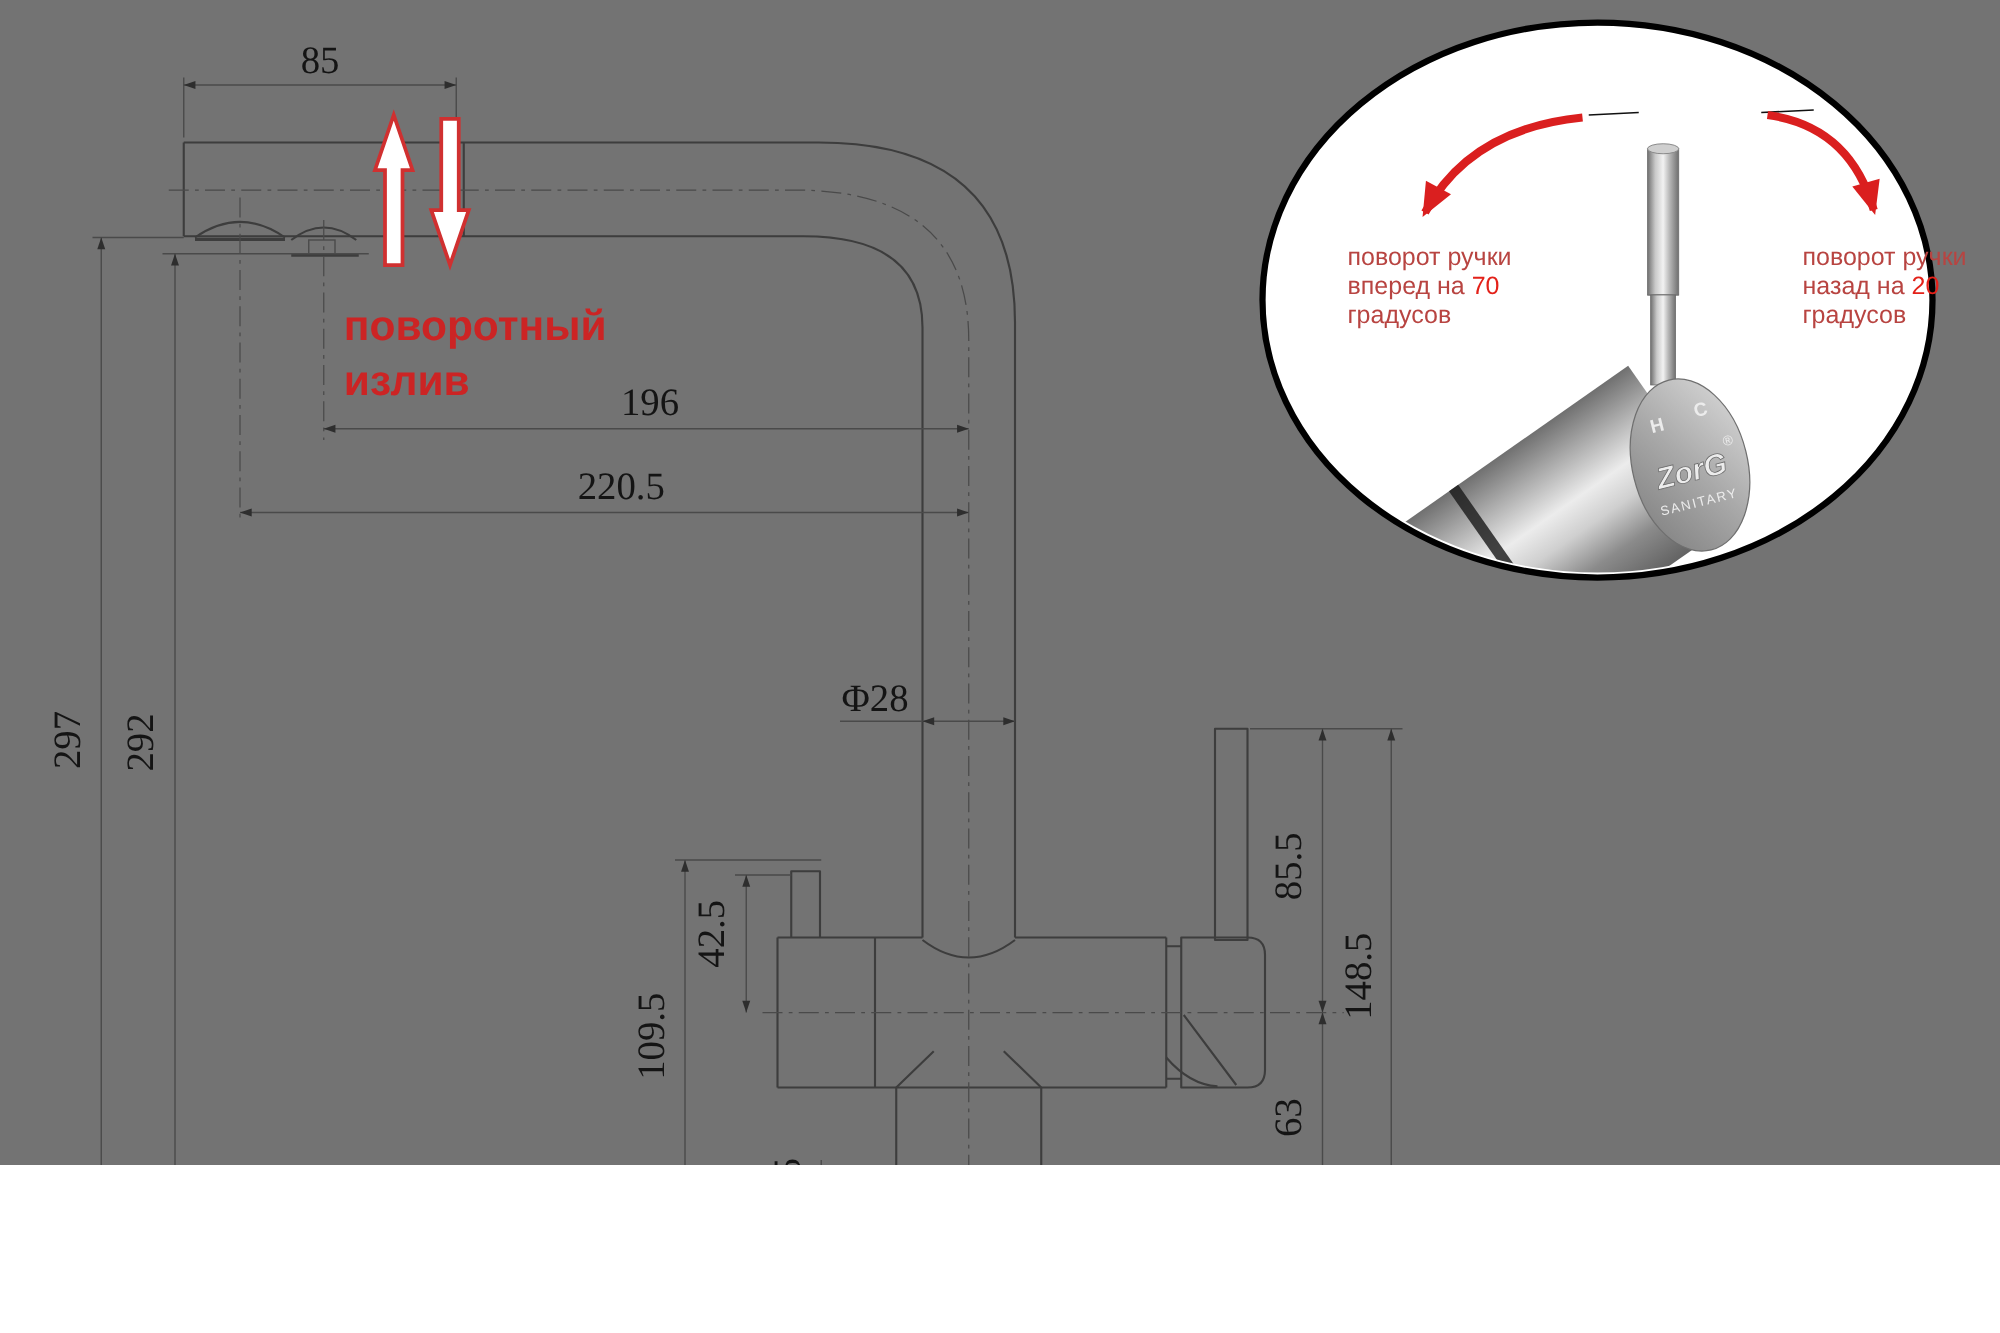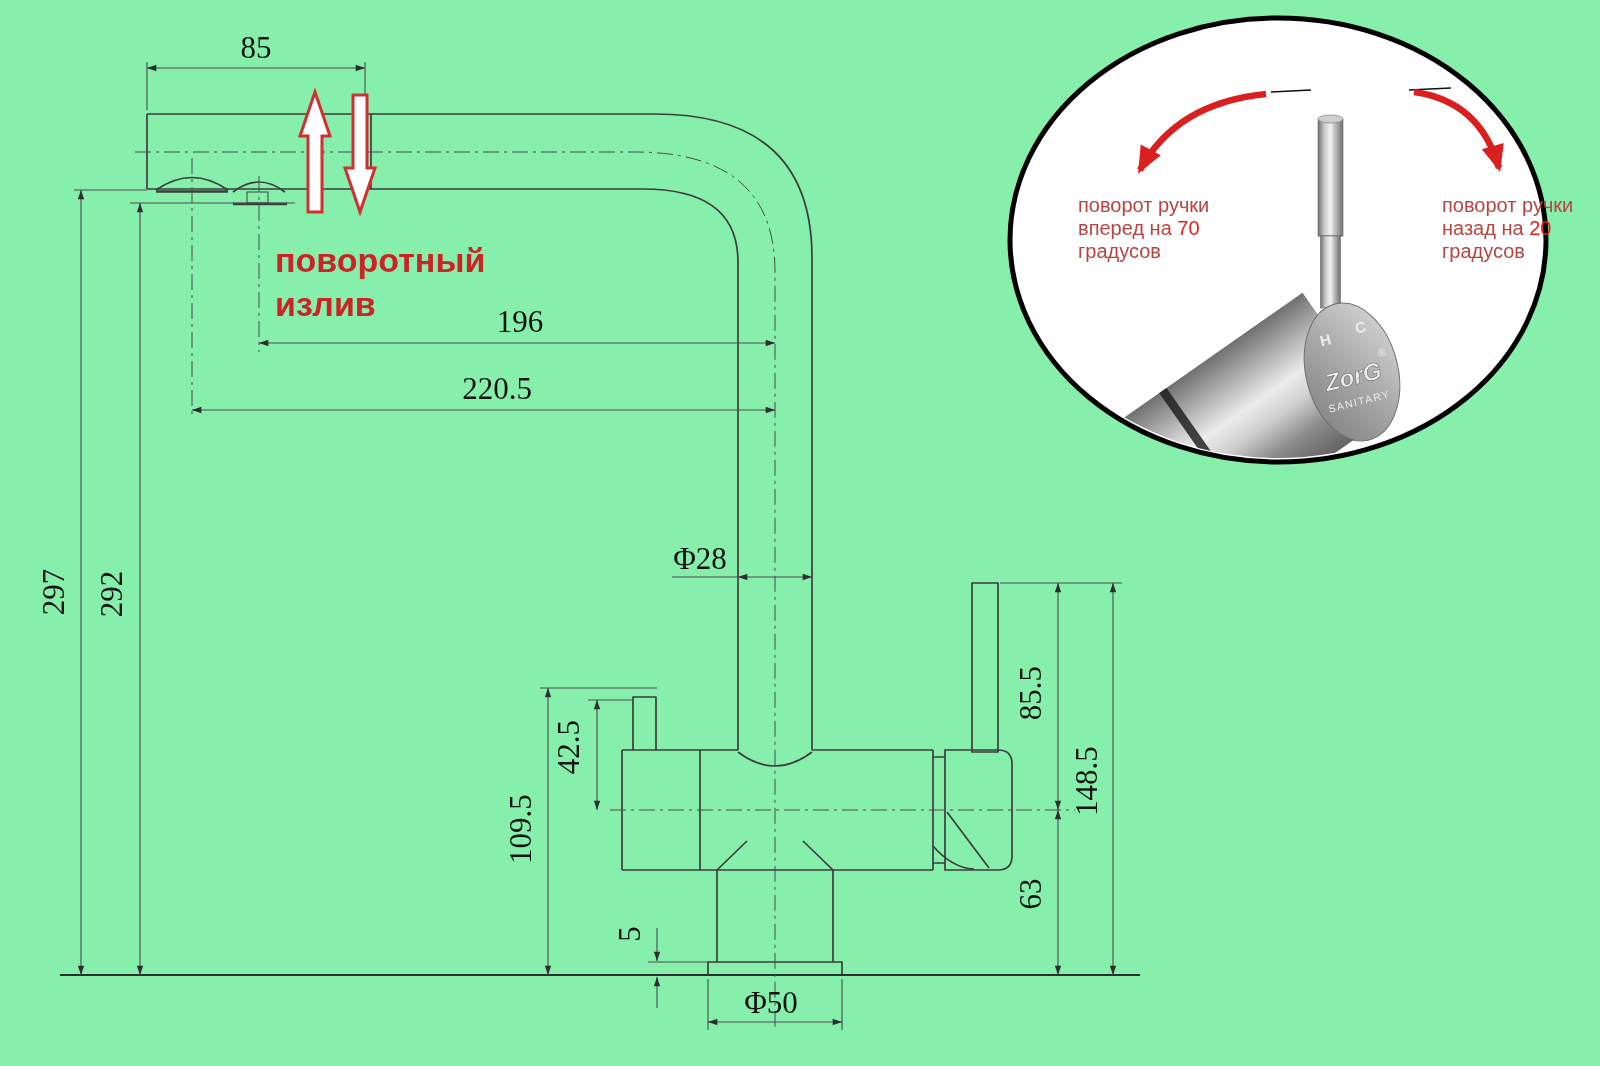--- a/index.html
+++ b/index.html
@@ -1,16 +1,16 @@
 <!DOCTYPE html>
 <html><head>
 <meta charset="utf-8">
 <style>
   html,body{margin:0;padding:0;background:#fff;}
-  #stage{position:relative;width:1600px;height:1066px;background:#86efac;overflow:hidden;}
+  #stage{position:relative;width:1600px;height:932px;background:#737373;overflow:hidden;}
   svg{position:absolute;left:0;top:0;}
   .obj{fill:none;stroke:#3d3d3d;stroke-width:1.7;stroke-linejoin:round;stroke-linecap:butt;}
   .thick{fill:none;stroke:#3d3d3d;stroke-width:2.6;}
   .thin{fill:none;stroke:#4a4a4a;stroke-width:1.1;}
   .cl{fill:none;stroke:#4a4a4a;stroke-width:1;stroke-dasharray:16 5 3 5;}
   .dimline{fill:none;stroke:#4a4a4a;stroke-width:1.1;marker-start:url(#ahs);marker-end:url(#ahe);}
   .dimend{fill:none;stroke:#4a4a4a;stroke-width:1.1;marker-end:url(#ahe);}
   .dimtxt{font-family:"Liberation Serif","DejaVu Serif",serif;font-size:31px;fill:#141414;}
   .redbig{font-family:"Liberation Sans","DejaVu Sans",sans-serif;font-weight:bold;font-size:34px;fill:#cc2424;}
   .redarrow{fill:#ffffff;stroke:#d03030;stroke-width:3;stroke-linejoin:miter;}

